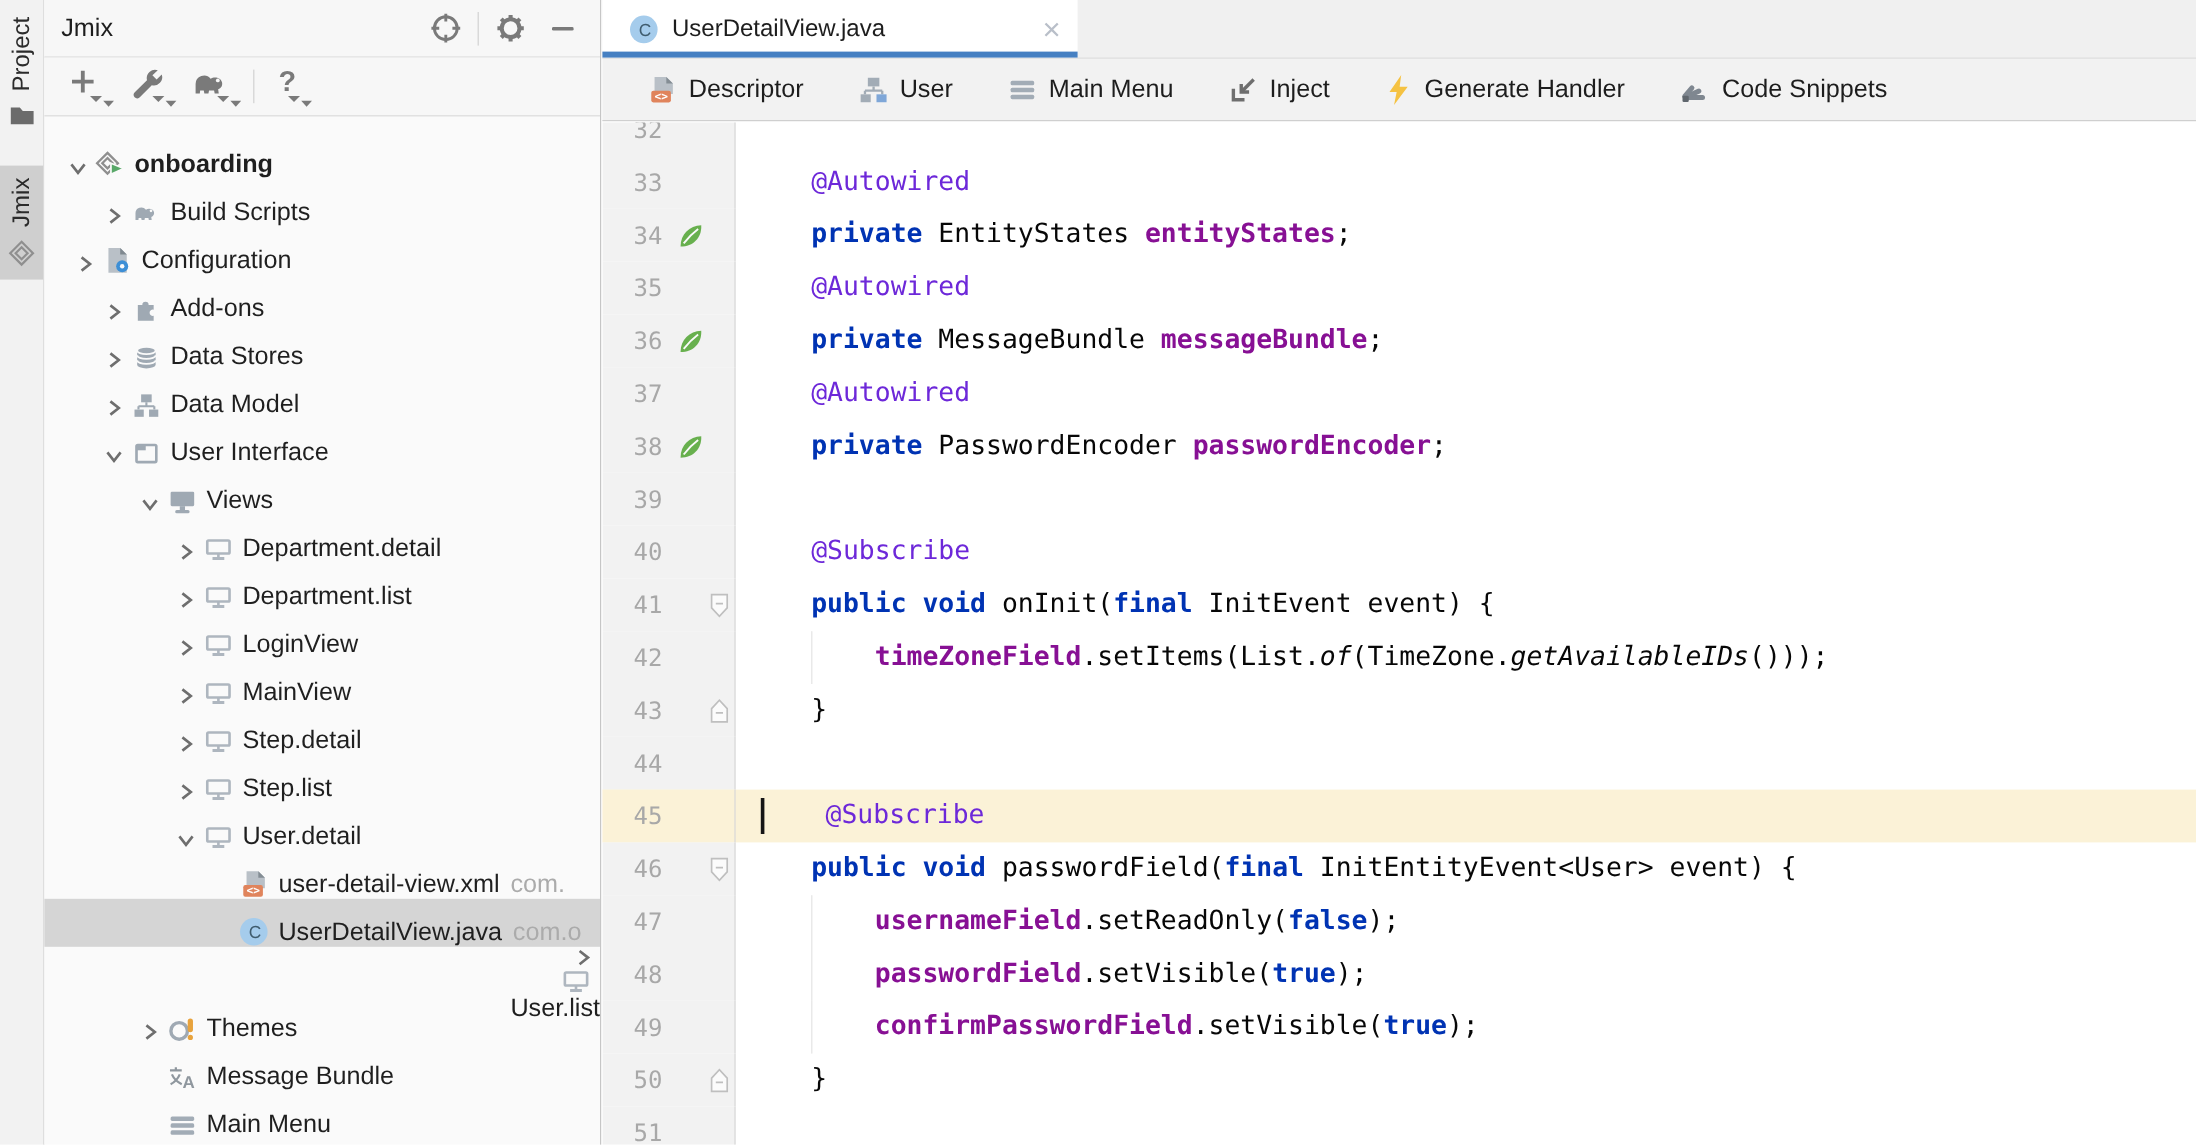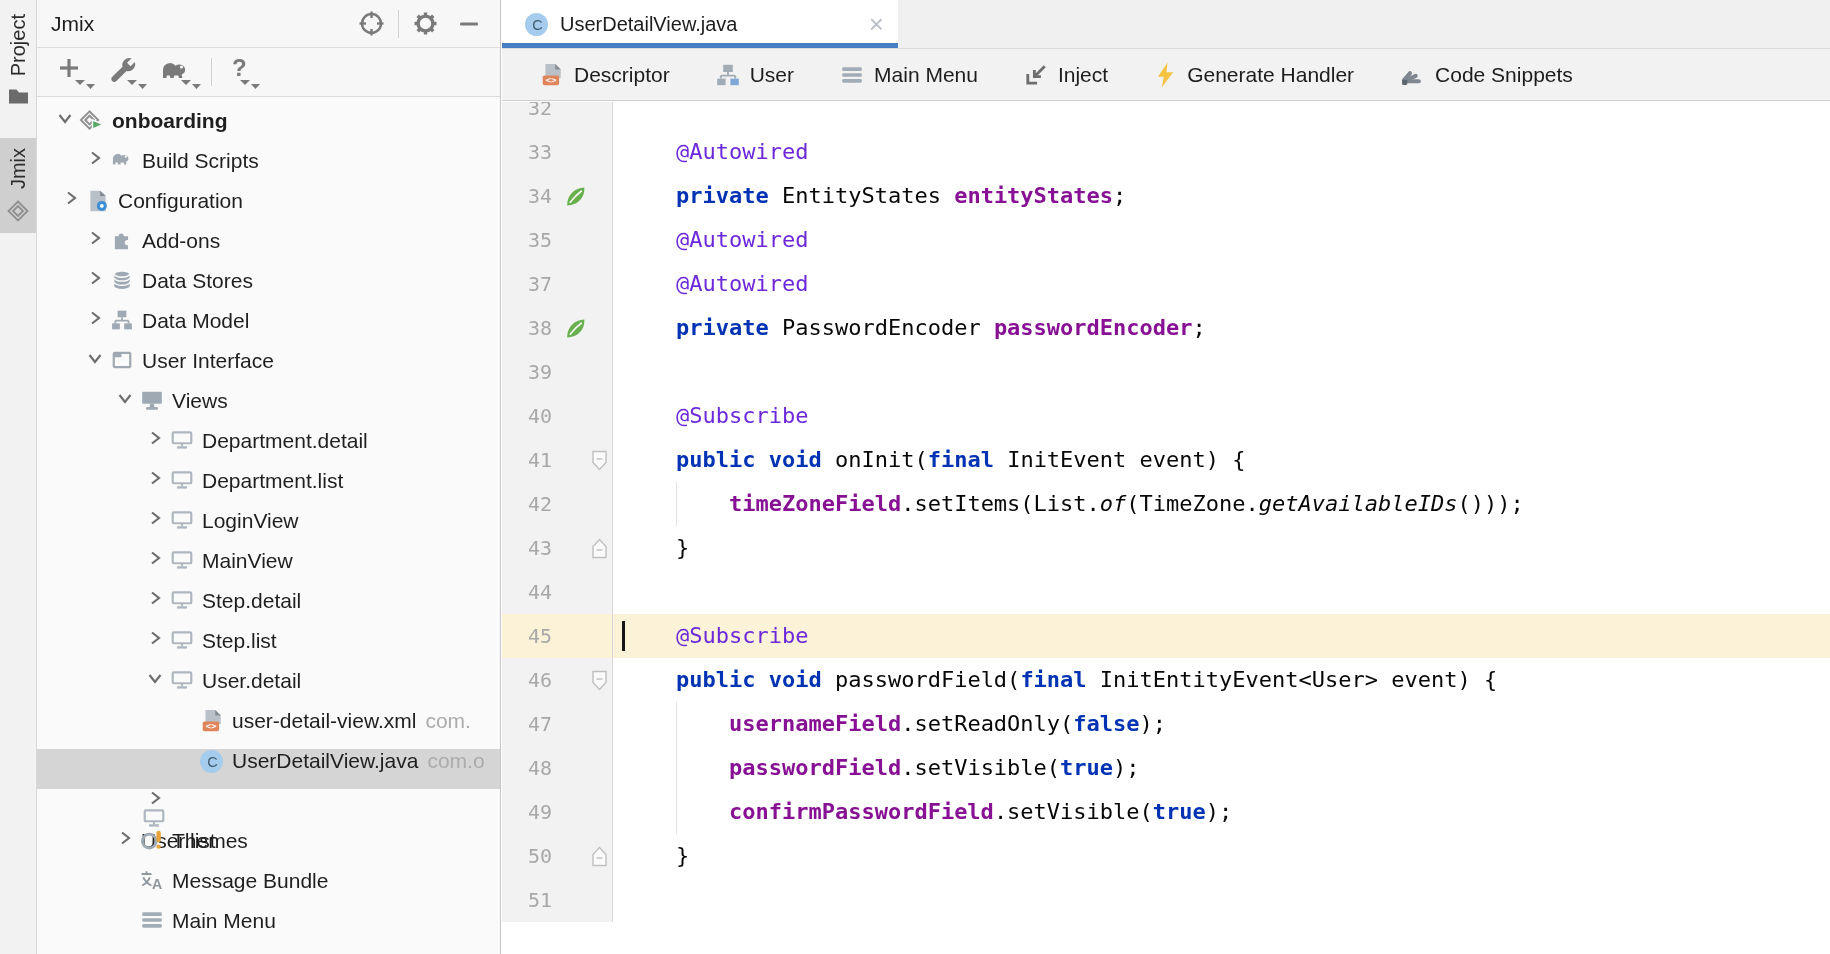--- a/index.html
+++ b/index.html
@@ -24,21 +24,21 @@
     padding:0 10px 0 14px;font-size:21px;box-sizing:border-box;background:#F7F7F7;}
   .pp-title .ttl{flex:1;}
   .pp-title .hicon{padding:4px 9px;cursor:pointer;}
   .vdiv{width:1px;height:28px;background:#D2D2D2;margin:0 4px;}
   .pp-toolbar{height:49px;border-bottom:1px solid #DBDBDB;display:flex;align-items:center;
     padding:0 14px;box-sizing:border-box;background:#F7F7F7;gap:4px;}
   .tbtn{position:relative;padding:4px 10px 6px 6px;cursor:pointer;}
   .tbtn .dd{position:absolute;right:1px;bottom:2px;}
   
   .tree{padding-top:12px;font-size:21px;color:#1f1f1f;}
-  .tree-row{height:40px;display:flex;align-items:flex-start;cursor:pointer;white-space:nowrap;}
+  .tree-row{height:40px;display:flex;align-items:flex-end;cursor:pointer;white-space:nowrap;}
   .tree-row.selected{background:#D5D5D5;}
   .chev{width:28px;min-width:28px;display:flex;justify-content:center;}
   .ticon{width:25px;min-width:25px;margin-right:8px;display:flex;align-items:center;justify-content:center;}
   .tlabel.bold{font-weight:bold;}
   .tsuffix{color:#ABABAB;margin-left:9px;}
   
   .editor{position:absolute;left:502px;top:0;right:0;height:100%;}
   .tabbar{height:49px;background:#F0F0F0;border-bottom:1px solid #DADADA;
     display:flex;box-sizing:border-box;}
   .tab{width:396px;background:#FFFFFF;display:flex;align-items:center;gap:11px;
@@ -53,21 +53,21 @@
   .lines{margin-top:-16px;}
   .cline{display:flex;height:44px;}
   .gut{width:111px;min-width:111px;background:#F2F2F2;border-right:1px solid #D8D8D8;
     display:flex;align-items:center;box-sizing:border-box;position:relative;}
   .lnum{width:42px;margin-left:8px;text-align:right;
     font-family:"DejaVu Sans Mono",monospace;font-size:20px;color:#A8A8A8;}
   .bean{margin-left:12px;}
   .fold{position:absolute;right:4px;top:50%;margin-top:-10px;cursor:pointer;}
   .codecell{flex:1;position:relative;font-family:"DejaVu Sans Mono",monospace;
     font-size:22px;line-height:44px;white-space:pre;padding-left:10px;color:#070707;}
-  .cline.current,.cline.current .gut{background:#FBF2D7;}
+  .cline.current,.cline.current .gut{background:#FBF2D7;gap:12px;}
   .tk-kw{color:#0033B3;font-weight:bold;}
   .tk-ann{color:#6d28d9;}
   .tk-f{color:#871094;font-weight:bold;}
   .tk-st{font-style:italic;}
   .codecell.guide::before{content:"";position:absolute;left:calc(10px + 4ch);top:0;bottom:0;
     width:1px;background:#E4E4E4;}
   .caret{position:absolute;left:9px;top:7px;width:2.5px;height:30px;background:#151515;}
 </style>
 </head>
 <body>
@@ -580,20 +580,32 @@
           <div class="codecell"><span class="tk-kw">    private</span><span class="tk-p"> EntityStates </span><span class="tk-f">entityStates</span><span class="tk-p">;</span></div>
         </div>
         <div class="cline">
           <div class="gut">
             <span class="lnum">35</span>
           </div>
           <div class="codecell"><span class="tk-ann">    @Autowired</span></div>
         </div>
         <div class="cline">
           <div class="gut">
+            <span class="lnum">36</span>
+            <span class="bean">
+              <svg width="23" height="23" viewBox="0 0 22 22">
+                <path d="M3 19.5 C3 9.5 10 3 19.5 2.5 C20 12.5 13 19.5 3 19.5 Z" fill="#68B04E"></path>
+                <path d="M5.5 17 C9 12.5 13 8.5 17 5.5" stroke="#FAFAFA" stroke-width="1.5" fill="none"></path>
+              </svg>
+            </span>
+          </div>
+          <div class="codecell"><span class="tk-kw">    private</span><span class="tk-p"> MessageBundle </span><span class="tk-f">messageBundle</span><span class="tk-p">;</span></div>
+        </div>
+        <div class="cline">
+          <div class="gut">
             <span class="lnum">37</span>
           </div>
           <div class="codecell"><span class="tk-ann">    @Autowired</span></div>
         </div>
         <div class="cline">
           <div class="gut">
             <span class="lnum">38</span>
             <span class="bean">
               <svg width="23" height="23" viewBox="0 0 22 22">
                 <path d="M3 19.5 C3 9.5 10 3 19.5 2.5 C20 12.5 13 19.5 3 19.5 Z" fill="#68B04E"></path>

